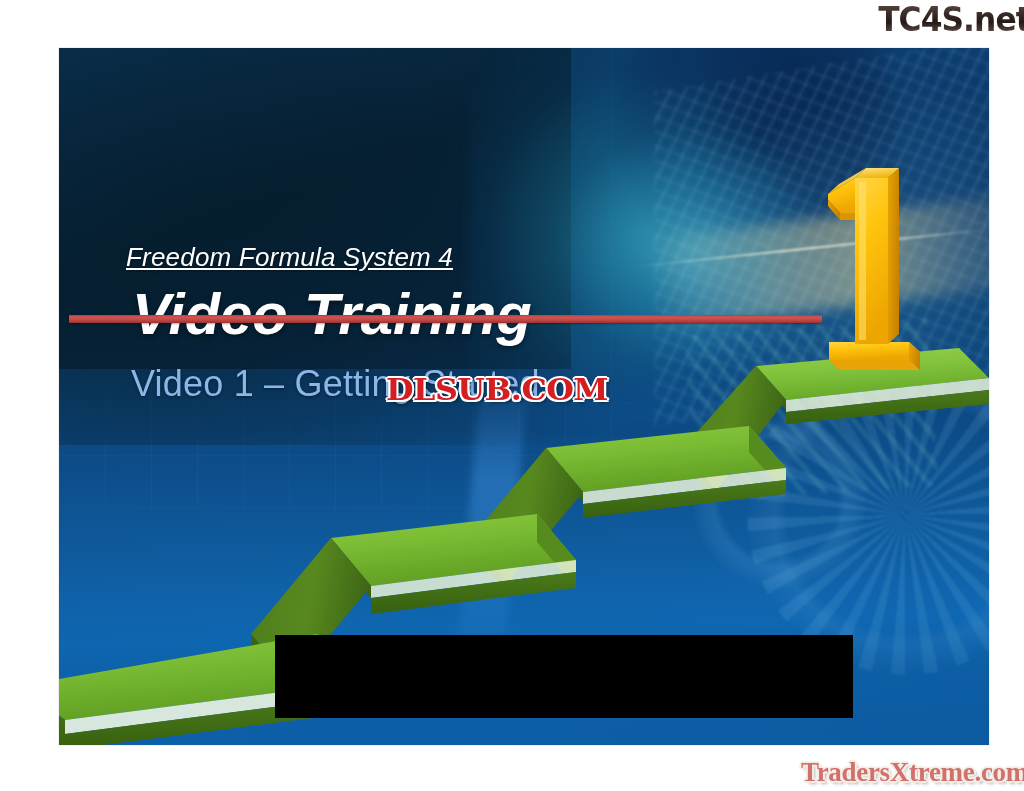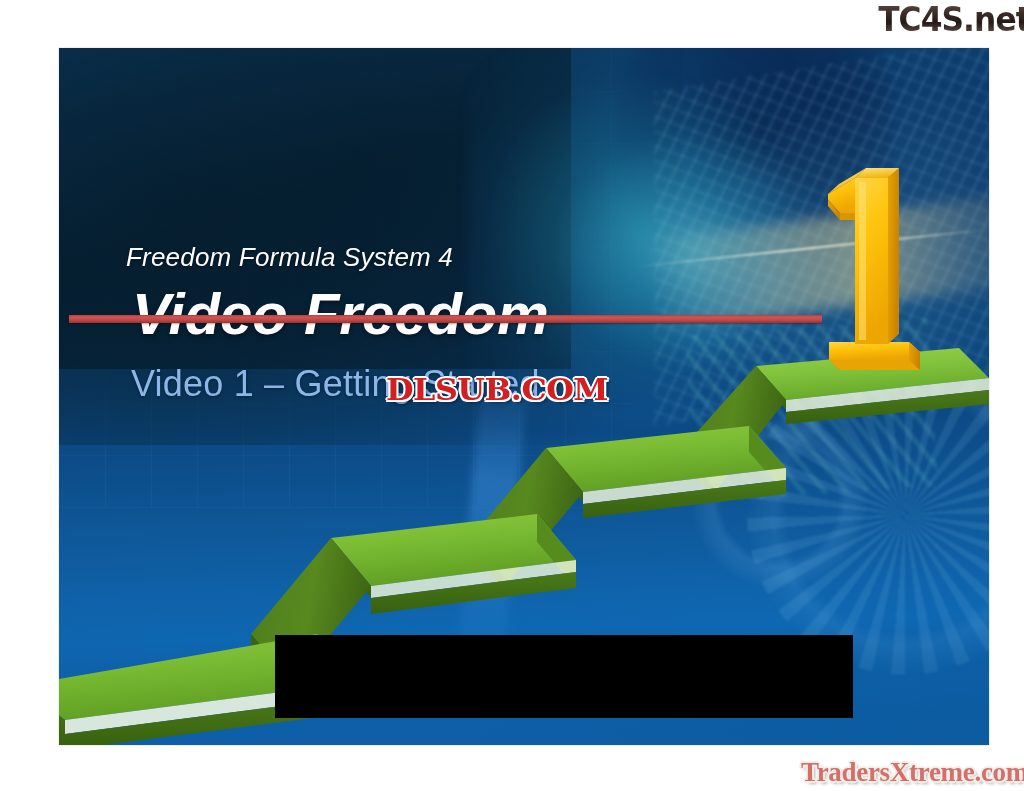--- a/index.html
+++ b/index.html
@@ -262,20 +262,21 @@
   .eyebrow {
     position: absolute;
     left: 67px;
     top: 194px;
     font-size: 26px;
     font-style: italic;
     color: #ffffff;
     letter-spacing: 0.2px;
     text-shadow: 0 1px 3px rgba(0,0,0,0.45);
     white-space: nowrap;
+    text-decoration: underline;
   }
   .main-title {
     position: absolute;
     left: 73px;
     top: 232px;
     font-size: 58px;
     font-weight: bold;
     font-style: italic;
     color: #ffffff;
     letter-spacing: 0px;
@@ -492,21 +493,21 @@
         <path d="M769,146 L769,152 L781,165 L781,172 L769,158 Z" fill="url(#goldSide)"></path>
         <path d="M781,165 L796,165 L796,172 L781,172 Z" fill="#d99500"></path>
 
         <rect x="800" y="134" width="7" height="158" fill="#ffe37a" opacity="0.55"></rect>
       </g>
     </svg>
 
     <div id="redaction-bar"></div>
 
     <div class="eyebrow">Freedom Formula System 4</div>
-    <div class="main-title">Video Freedom</div>
+    <div class="main-title">Video Training</div>
     <div class="red-rule"></div>
     <div class="subtitle">Video 1 – Getting Started</div>
 
     <div id="dlsub-watermark">DLSUB.COM</div>
 
   </div>
 
   <div id="tx-watermark">TradersXtreme.com</div>
 
 </div>

